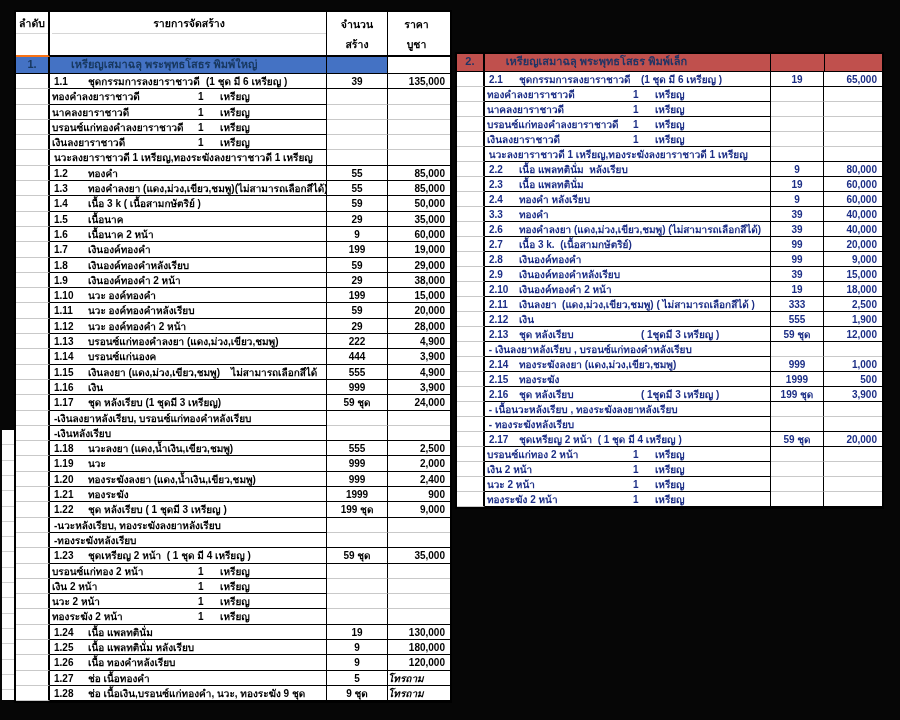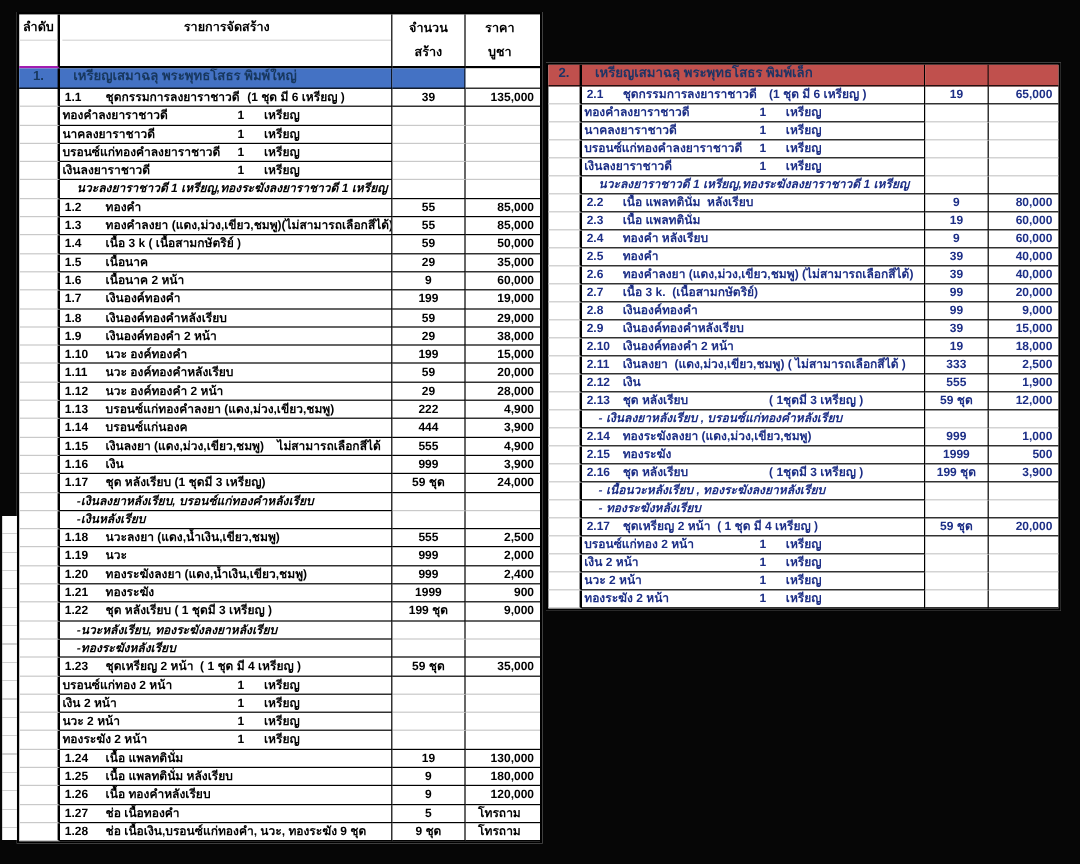--- a/index.html
+++ b/index.html
@@ -39,39 +39,39 @@
   .R .d{width:309px;}
   .R .q{width:58px;}
   .R .p{width:62px;}
   .R .sec{height:18px;}
 
   
   .hdr .c{border-bottom-width:2px;text-align:center;font-size:10.5px;
           display:flex;flex-direction:column;justify-content:center;line-height:20px;}
   .hdr .c div{height:20px;line-height:20px;}
   .hdr .split div:first-child{border-bottom:1px solid #d6d6d6;}
-  .hdr .no{border-bottom:2px solid #a21caf;}
+  .hdr .no{border-bottom:2px solid #f97316;}
 
   
   .L .sec .c{background:#4472c4;color:#17375e;font-size:11px;border-bottom:1px solid #000;}
   .L .sec .p{background:#fff;}
   .R .sec .c{background:#c0504d;color:#1f3465;font-size:11px;border-bottom:1px solid #000;}
-  .sec .d{padding-left:11px;}
+  .sec .d{padding-left:21px;}
 
   
   .d{padding-left:2px;}
   .q{text-align:center;}
   .p{text-align:right;padding-right:5px;}
-  .p.ctr{text-align:right;padding-right:16px;}
+  .p.ctr{text-align:left;padding-right:16px;font-style:italic;}
   .rn{display:inline-block;width:34px;padding-left:2px;}
   .R .rn{width:30px;}
   .sub{}
   .sub .cnt{position:absolute;left:148px;}
   .sub .unit{position:absolute;left:170px;}
-  .noteTxt{padding-left:14px;font-style:italic;}
+  .noteTxt{padding-left:4px;}
   .d2{position:absolute;left:156px;}
 
   
   .edge{
     position:absolute;left:2px;top:430px;width:12px;height:270px;
     background-color:#fdfdfd;
     background-image:repeating-linear-gradient(to bottom,#fdfdfd 0px,#fdfdfd 14.3px,#cfcfcf 14.3px,#cfcfcf 15.3px);
   }
 </style>
 </head>
@@ -409,21 +409,21 @@
         <div class="c p">60,000</div>
       </div>
       <div class="row">
         <div class="c no lt"></div>
         <div class="c d"><span class="rn">2.4</span><span>ทองคำ หลังเรียบ</span></div>
         <div class="c q">9</div>
         <div class="c p">60,000</div>
       </div>
       <div class="row">
         <div class="c no lt"></div>
-        <div class="c d"><span class="rn">2.5</span><span>ทองคำ</span></div>
+        <div class="c d"><span class="rn">3.3</span><span>ทองคำ</span></div>
         <div class="c q">39</div>
         <div class="c p">40,000</div>
       </div>
       <div class="row">
         <div class="c no lt"></div>
         <div class="c d"><span class="rn">2.6</span><span>ทองคำลงยา (แดง,ม่วง,เขียว,ชมพู) (ไม่สามารถเลือกสีได้)</span></div>
         <div class="c q">39</div>
         <div class="c p">40,000</div>
       </div>
       <div class="row">

